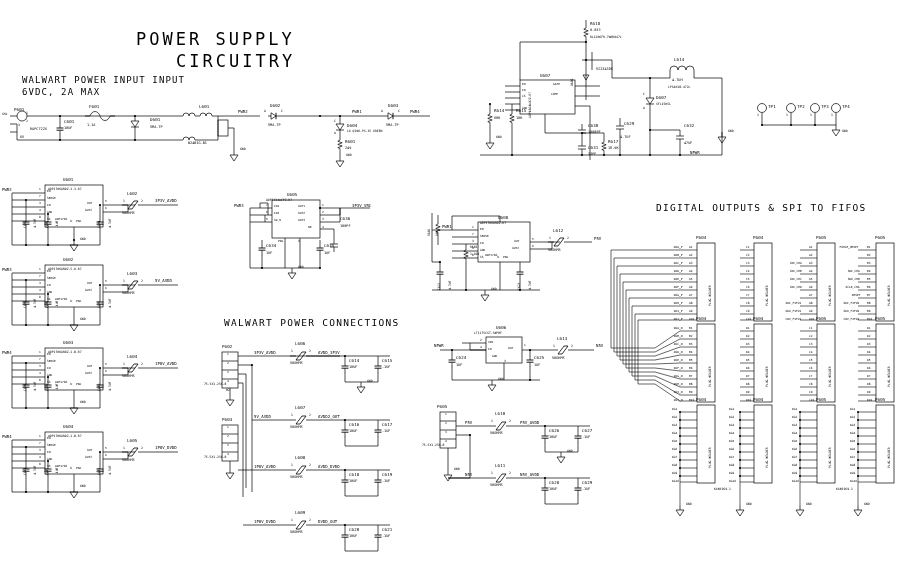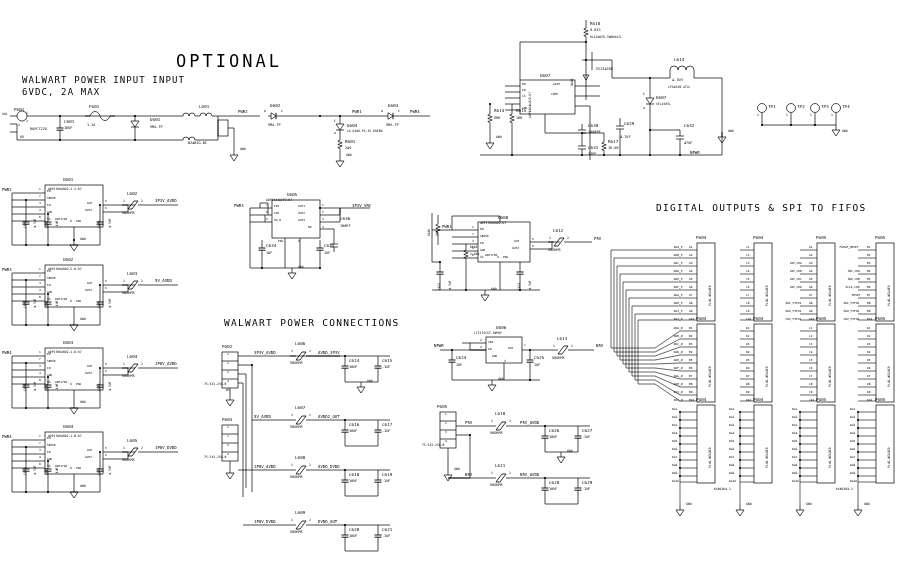--- a/index.html
+++ b/index.html
@@ -550,21 +550,22 @@
     <circle cx="345" cy="470" r="1.1"></circle>
         <circle cx="345" cy="525" r="1.1"></circle>
     <circle cx="545" cy="426" r="1.1"></circle>
         <circle cx="545" cy="478" r="1.1"></circle>
     <circle cx="252" cy="365" r="1.1"></circle>
         <circle cx="470" cy="435" r="1.1"></circle>
     <circle cx="320" cy="116" r="1.1"></circle>
   </g>
 </svg>
 
-<div class="t title1" style="left:176px;top:53px;">OPTIONAL</div>
+<div class="t title1" style="left:136px;top:31px;">POWER SUPPLY</div>
+<div class="t title1" style="left:176px;top:53px;">CIRCUITRY</div>
 <div class="t title2" style="left:22px;top:76px;">WALWART POWER INPUT INPUT</div>
 <div class="t title2" style="left:22px;top:88px;">6VDC, 2A MAX</div>
 <div class="t sec" style="left:224px;top:318px;">WALWART POWER CONNECTIONS</div>
 <div class="t sec" style="left:656px;top:203px;">DIGITAL OUTPUTS &amp; SPI TO FIFOS</div>
 
 <div class="t lbl" style="left:14px;top:108px;">P601</div>
 <div class="t lbl3" style="left:26px;top:112px;">1</div>
 <div class="t lbl3" style="left:26px;top:120px;">2</div>
 <div class="t lbl3" style="left:18px;top:124px;">3</div>
 <div class="t lbl3" style="left:2px;top:113px;">SHL</div>

